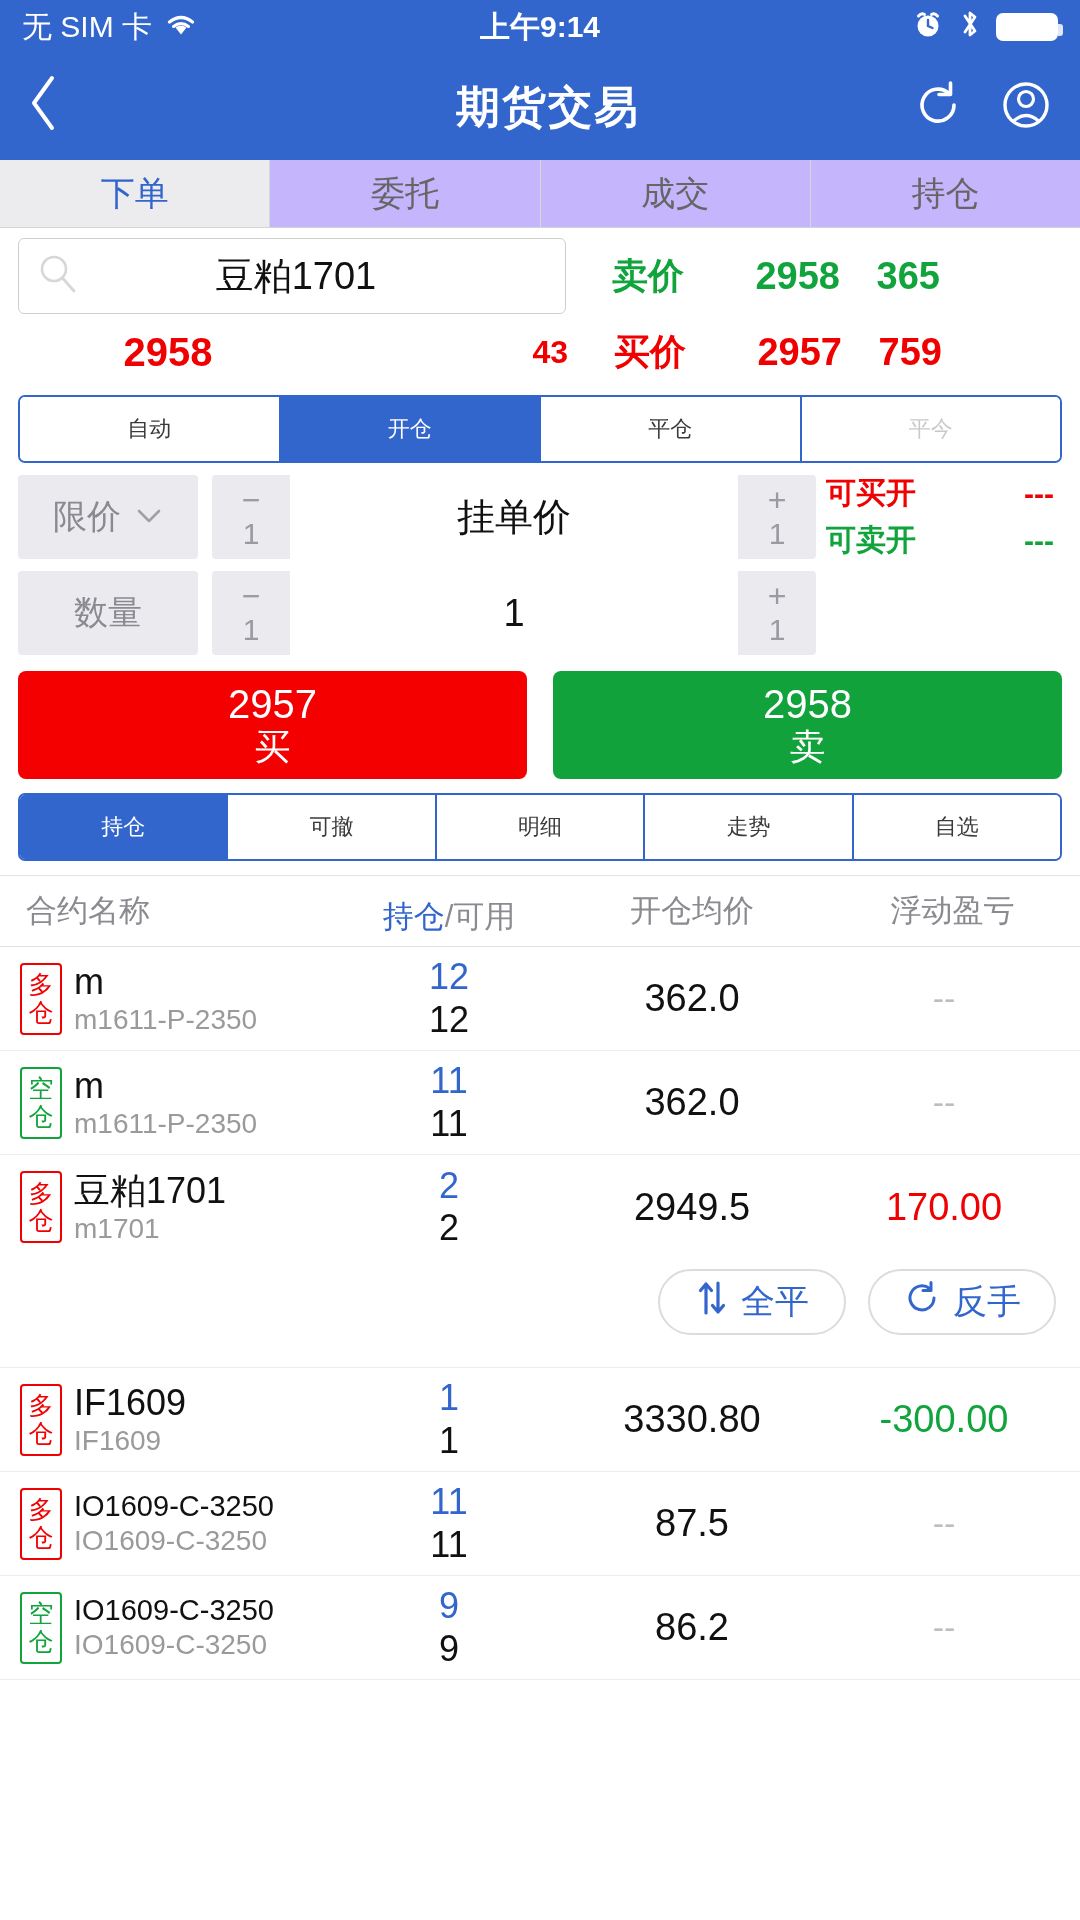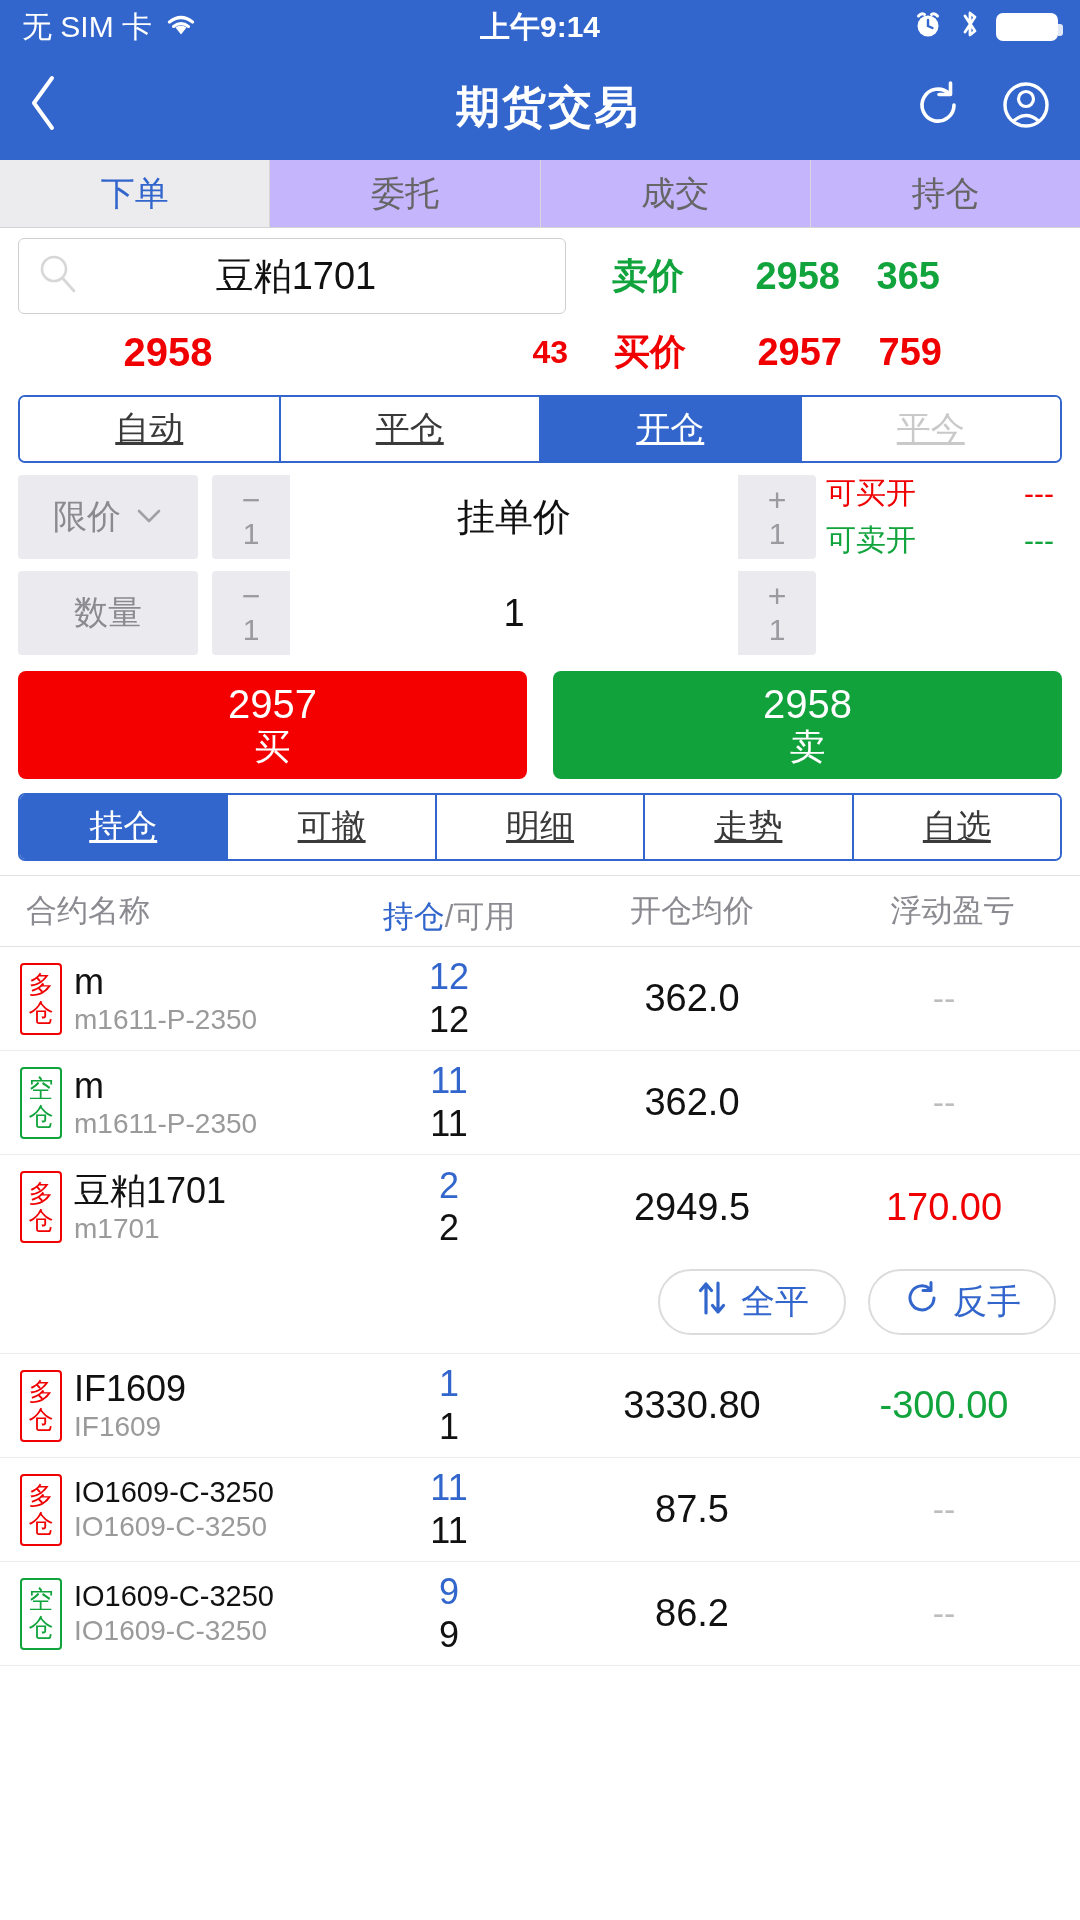--- a/index.html
+++ b/index.html
@@ -81,23 +81,22 @@
   .lastprice { width:300px; text-align:center; font-size:40px; font-weight:bold; }
   .lastvol { width:250px; text-align:right; font-size:32px; font-weight:bold; }
 
   
   .seg {
     margin:14px 18px 0; height:68px; display:flex;
     border:2px solid #3266cc; border-radius:7px; overflow:hidden;
   }
   .seg-item {
     flex:1; display:flex; align-items:center; justify-content:center;
-    font-size:34px; color:#3a3a3a; background:#fff;
+    font-size:22px; color:#3a3a3a; background:#fff;
     border-right:2px solid #3266cc;
-    text-decoration:underline;
   }
   .seg-item:last-child { border-right:none; }
   .seg-item.active { background:#3266cc; color:#fff; }
   .seg-item.disabled { color:#c9c9c9; }
 
   
   .formrow { display:flex; align-items:stretch; margin:12px 18px 0; height:84px; }
   .f-type {
     width:180px; background:#ebebef; border-radius:4px;
     display:flex; align-items:center; justify-content:center; gap:14px;
@@ -116,21 +115,21 @@
   .step-sign { font-size:32px; }
   .step-field {
     flex:1; display:flex; align-items:center; justify-content:center;
     font-size:38px; color:#111; background:#fff;
   }
   .step-field.placeholder { color:#111; }
   .avail {
     width:236px; margin-left:10px; display:flex; flex-direction:column;
     justify-content:center; gap:6px;
   }
-  .avail-line { display:flex; align-items:center; font-size:30px; font-weight:normal; }
+  .avail-line { display:flex; align-items:center; font-size:30px; font-weight:bold; }
   .avail-line .al-label { width:118px; }
   .avail-line .al-val { flex:1; text-align:right; padding-right:8px; }
 
   
   .bsrow { display:flex; gap:26px; margin:16px 18px 0; }
   .bsbtn {
     flex:1; height:108px; border-radius:8px; color:#fff;
     display:flex; flex-direction:column; align-items:center; justify-content:center;
     line-height:1.12;
   }
@@ -172,21 +171,21 @@
     line-height:1.18;
   }
   .q-top { font-size:36px; color:#3266cc; }
   .q-bot { font-size:36px; color:#111; }
   .cell-avg { width:268px; text-align:center; font-size:38px; color:#111; }
   .cell-pnl { flex:1; text-align:center; font-size:38px; padding-right:18px; }
   .cell-pnl.muted { color:#bdbdbd; font-size:34px; }
 
   .actionrow {
     display:flex; justify-content:flex-end; align-items:center; gap:22px;
-    padding:10px 24px 18px; border-bottom:1px solid #ececec;
+    padding:10px 24px 32px; border-bottom:1px solid #ececec;
   }
   .pill {
     height:66px; min-width:188px; border:2px solid #dcdcdc; border-radius:33px;
     display:flex; align-items:center; justify-content:center; gap:12px;
     color:#3266cc; font-size:34px; background:#fff; padding:0 22px;
   }
 </style>
 </head>
 <body>
 
@@ -272,22 +271,22 @@
       <div class="lastprice red">2958</div>
       <div class="lastvol red">43</div>
       <div class="q-label red quote-cellA">买价</div>
       <div class="q-num red quote-cellB">2957</div>
       <div class="q-num red quote-cellC">759</div>
     </div>
   </div>
 
   <div class="seg">
     <div class="seg-item">自动</div>
+    <div class="seg-item active">开仓</div>
     <div class="seg-item">平仓</div>
-    <div class="seg-item active">开仓</div>
     <div class="seg-item disabled">平今</div>
   </div>
 
   <div class="formrow">
     <div class="f-type">
       <span>限价</span>
       <span class="caret">
         <svg width="28" height="18" viewBox="0 0 28 18">
           <path d="M4 4 L14 14 L24 4" stroke="#a0a0a6" stroke-width="2.6" fill="none" stroke-linecap="round" stroke-linejoin="round"></path>
         </svg>

